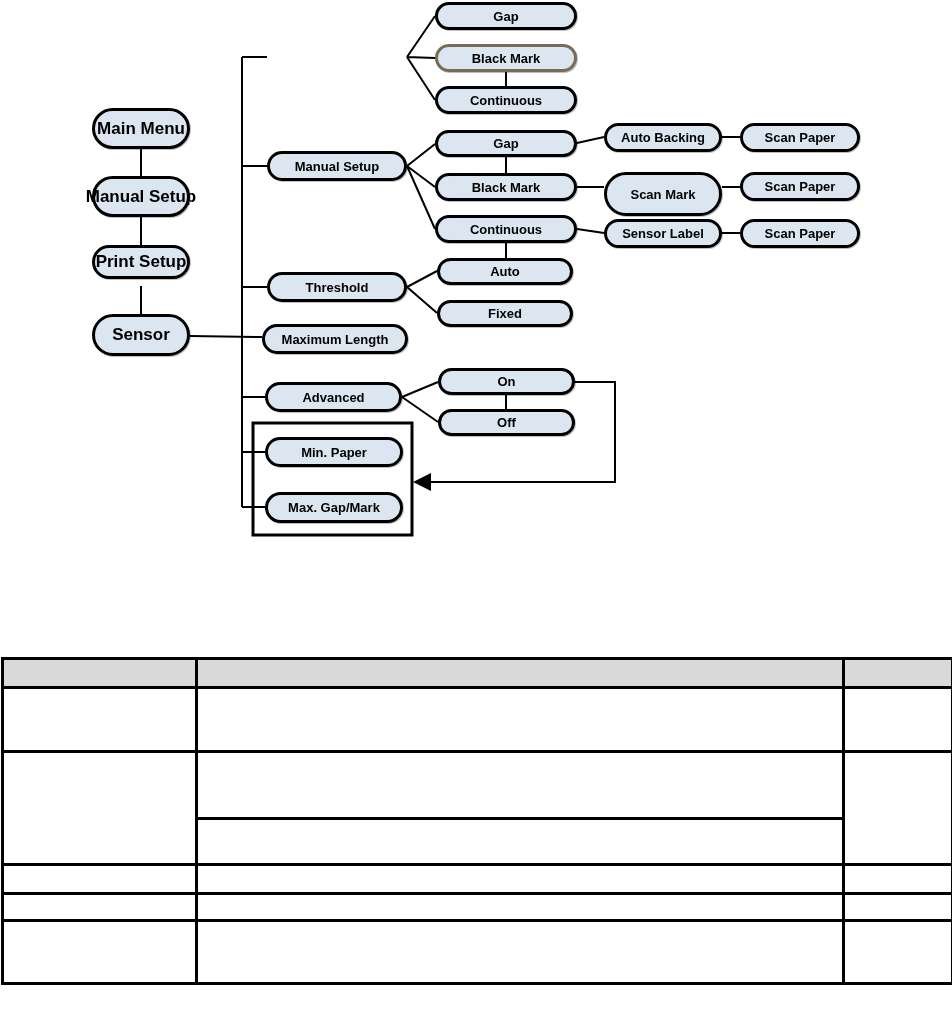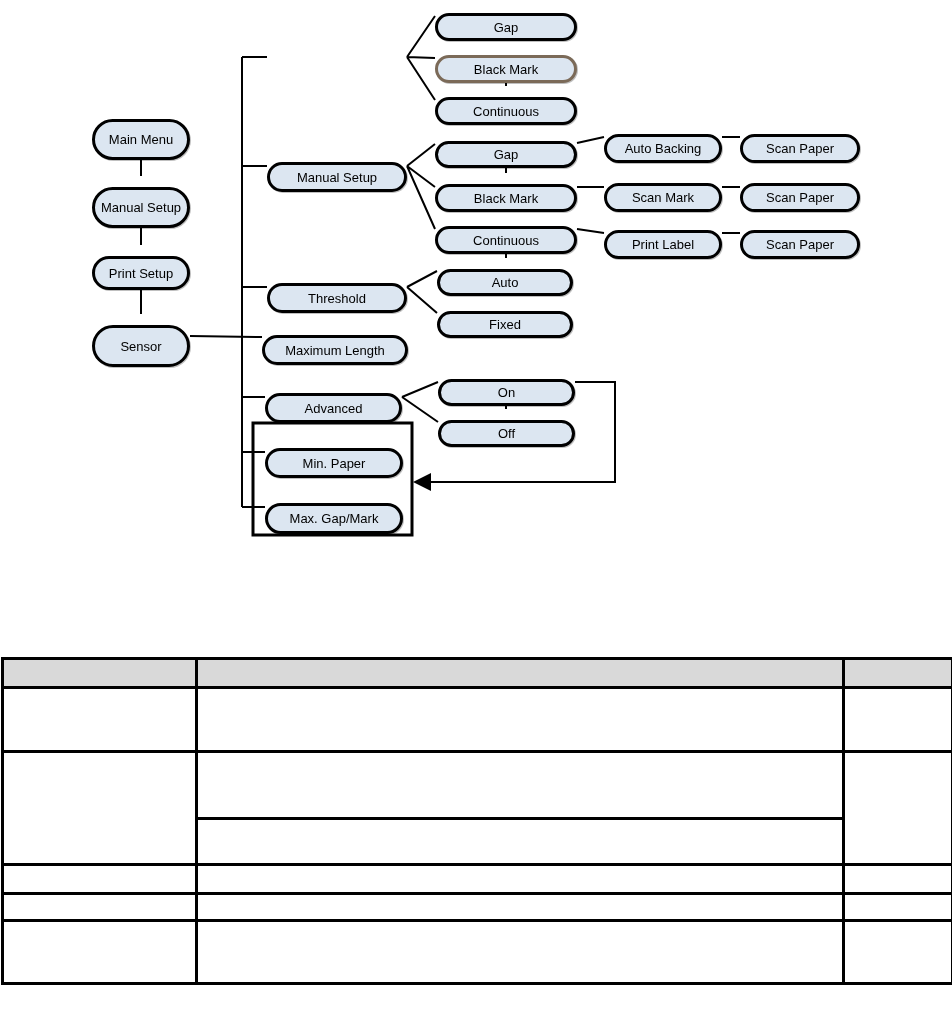--- a/index.html
+++ b/index.html
@@ -27,33 +27,32 @@
   }
   .node {
     position: absolute;
     box-sizing: border-box;
     background: #dce6f1;
     border: 3px solid #000000;
     border-radius: 999px;
     display: flex;
     align-items: center;
     justify-content: center;
-    font-weight: normal;
+    font-weight: bold;
     font-size: 13px;
     color: #000000;
     white-space: nowrap;
     z-index: 2;
     box-shadow: 1px 1px 0 rgba(0,0,0,0.25);
-    margin-top: 11px;
   }
   .node.alt-border {
     border-color: #7b6a58;
   }
   .node.big {
-    font-size: 13px;
+    font-size: 17px;
   }
   
   .n-main-menu        { left: 92px;  top: 108px; width: 98px;  height: 41px; }
   .n-manual-setup-l   { left: 92px;  top: 176px; width: 98px;  height: 41px; }
   .n-print-setup      { left: 92px;  top: 245px; width: 98px;  height: 34px; }
   .n-sensor           { left: 92px;  top: 314px; width: 98px;  height: 42px; }
   
   .n-auto-calibration { left: 267px; top: 42px;  width: 140px; height: 30px; }
   .n-manual-setup     { left: 267px; top: 151px; width: 140px; height: 30px; }
   .n-threshold        { left: 267px; top: 272px; width: 140px; height: 30px; }
@@ -67,21 +66,21 @@
   .n-ac-continuous    { left: 435px; top: 86px;  width: 142px; height: 28px; }
   .n-ms-gap           { left: 435px; top: 130px; width: 142px; height: 27px; }
   .n-ms-black-mark    { left: 435px; top: 173px; width: 142px; height: 28px; }
   .n-ms-continuous    { left: 435px; top: 215px; width: 142px; height: 28px; }
   .n-th-auto          { left: 437px; top: 258px; width: 136px; height: 27px; }
   .n-th-fixed         { left: 437px; top: 300px; width: 136px; height: 27px; }
   .n-adv-on           { left: 438px; top: 368px; width: 137px; height: 27px; }
   .n-adv-off          { left: 438px; top: 409px; width: 137px; height: 27px; }
   
   .n-scan-backing     { left: 604px; top: 123px; width: 118px; height: 29px; }
-  .n-scan-mark        { left: 604px; top: 172px; width: 118px; height: 29px; }
+  .n-scan-mark        { left: 604px; top: 172px; width: 118px; height: 44px; }
   .n-remove-label     { left: 604px; top: 219px; width: 118px; height: 29px; }
   .n-scan-paper-1     { left: 740px; top: 123px; width: 120px; height: 29px; }
   .n-scan-paper-2     { left: 740px; top: 172px; width: 120px; height: 29px; }
   .n-scan-paper-3     { left: 740px; top: 219px; width: 120px; height: 29px; }
 
   
   .spec-table {
     position: absolute;
     left: 1px;
     top: 657px;
@@ -167,21 +166,21 @@
     <div class="node n-ms-gap">Gap</div>
     <div class="node n-ms-black-mark">Black Mark</div>
     <div class="node n-ms-continuous">Continuous</div>
     <div class="node n-th-auto">Auto</div>
     <div class="node n-th-fixed">Fixed</div>
     <div class="node n-adv-on">On</div>
     <div class="node n-adv-off">Off</div>
 
     <div class="node n-scan-backing">Auto Backing</div>
     <div class="node n-scan-mark">Scan Mark</div>
-    <div class="node n-remove-label">Print Label</div>
+    <div class="node n-remove-label">Sensor Label</div>
     <div class="node n-scan-paper-1">Scan Paper</div>
     <div class="node n-scan-paper-2">Scan Paper</div>
     <div class="node n-scan-paper-3">Scan Paper</div>
   </div>
 
   <table class="spec-table">
     <colgroup>
       <col style="width:194px">
       <col style="width:647px">
       <col style="width:109px">

